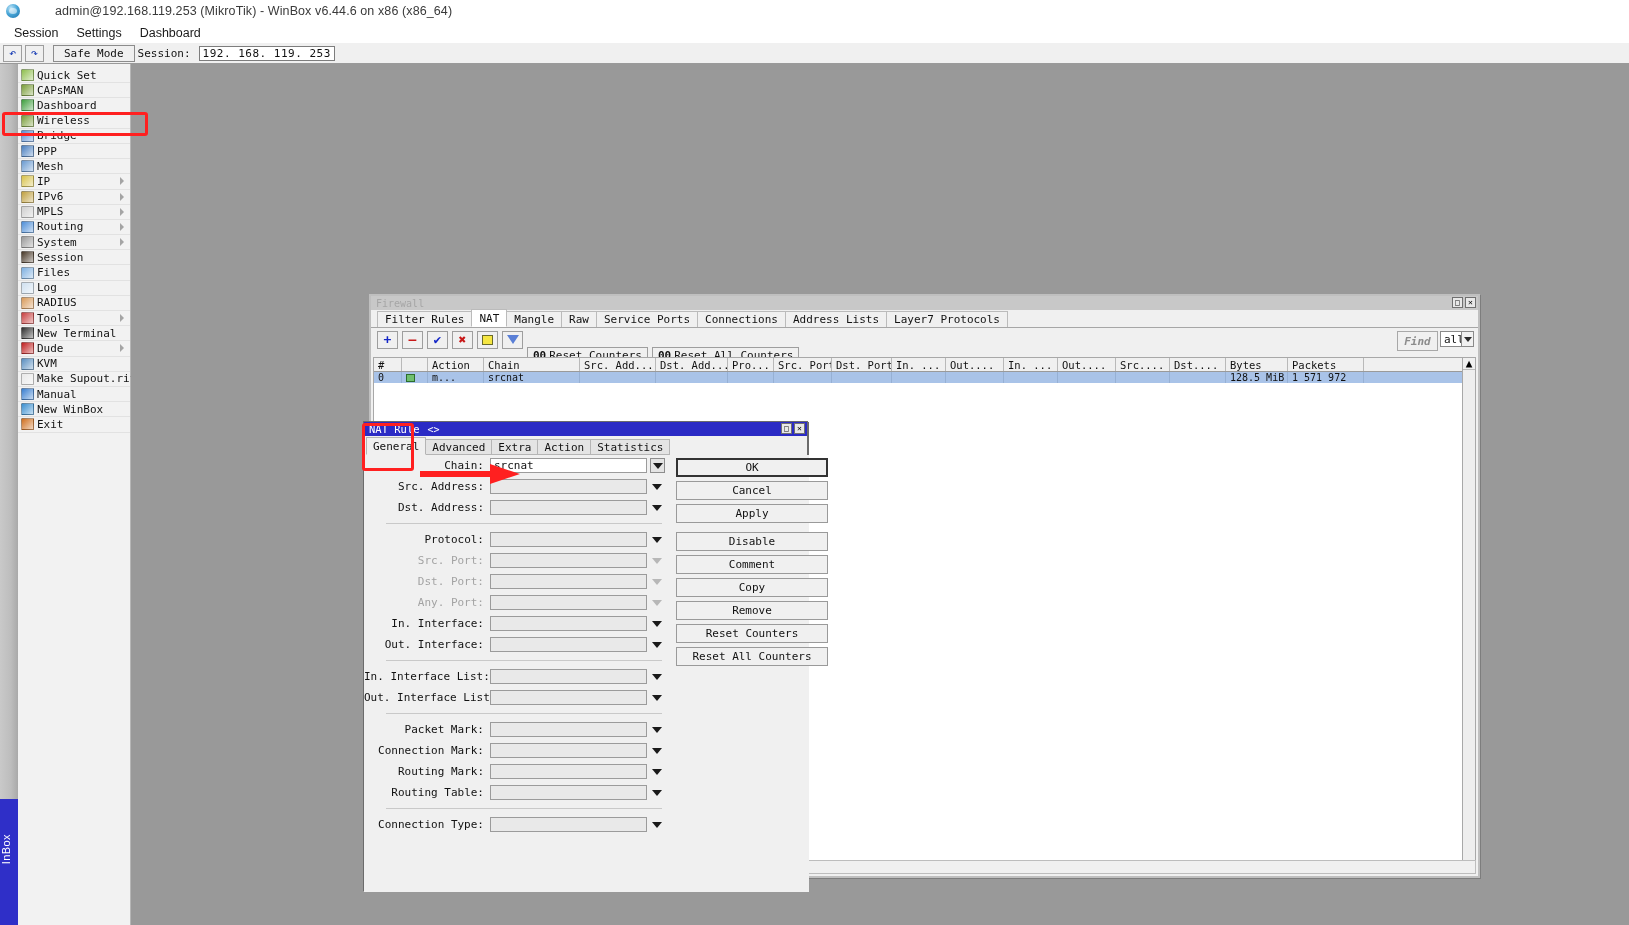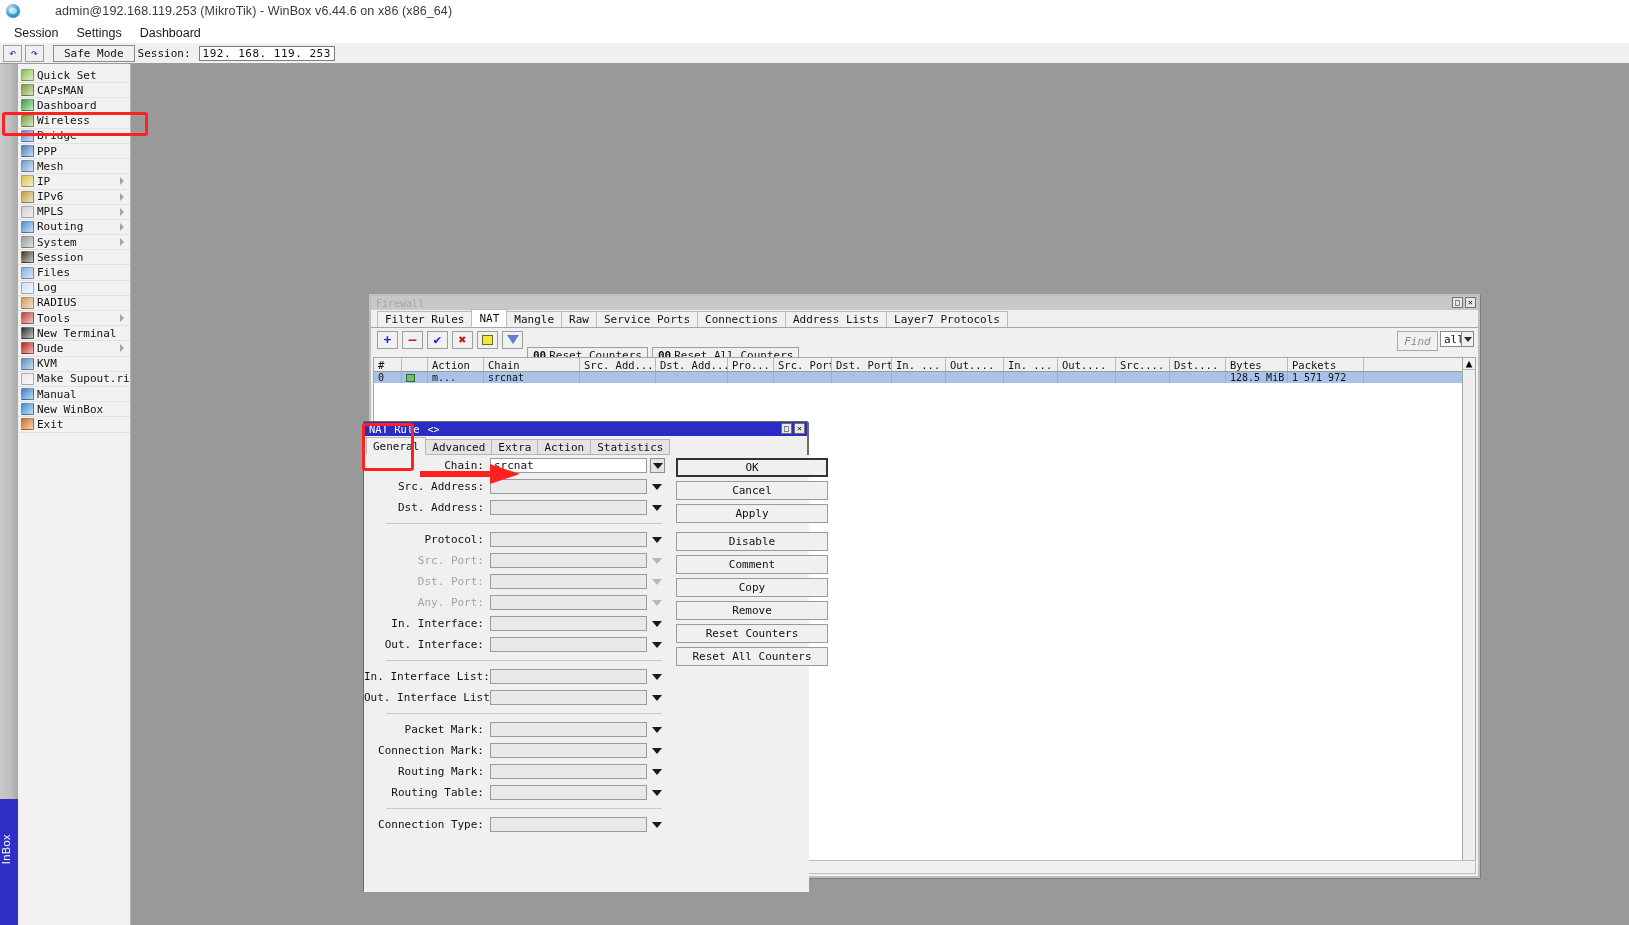--- a/index.html
+++ b/index.html
@@ -161,21 +161,21 @@
   .note-sq { width: 11px; height: 10px; background: #f5e642; border: 1px solid #6a6a2a; }
   .filter-tri { width:0;height:0;border-left:6px solid transparent;border-right:6px solid transparent;border-top:9px solid #5a7fd6; }
   .fwb-wide {
     height: 18px; padding: 0 5px; background: #f0f0f0; border: 1px solid #9e9e9e;
     display: flex; align-items: center; font-size: 11px; color: #111; gap: 3px; margin-top: 32px;
   }
   .zz { font-weight: bold; font-size: 11px; }
   .fw-find {
     position: absolute; right: 40px; top: 3px; width: 41px; height: 20px;
     background: #f0f0f0; border: 1px solid #a8a8a8; display: flex; align-items: center;
-    justify-content: center; font-style: italic; font-size: 11px; color: #8c8c8c;
+    justify-content: center; font-style: italic; font-size: 11px; color: #8c8c8c; font-weight: bold;
   }
   .fw-all {
     position: absolute; right: 4px; top: 3px; width: 34px; height: 16px;
     background: #ffffff; border: 1px solid #8a8a8a; display: flex; align-items: center;
     padding-left: 3px; font-size: 11px; color: #111;
   }
   .fw-all-arrow {
     position: absolute; right: 4px; top: 3px; width: 13px; height: 16px;
     background: #f0f0f0; border: 1px solid #8a8a8a; display:flex; align-items:center; justify-content:center;
   }

